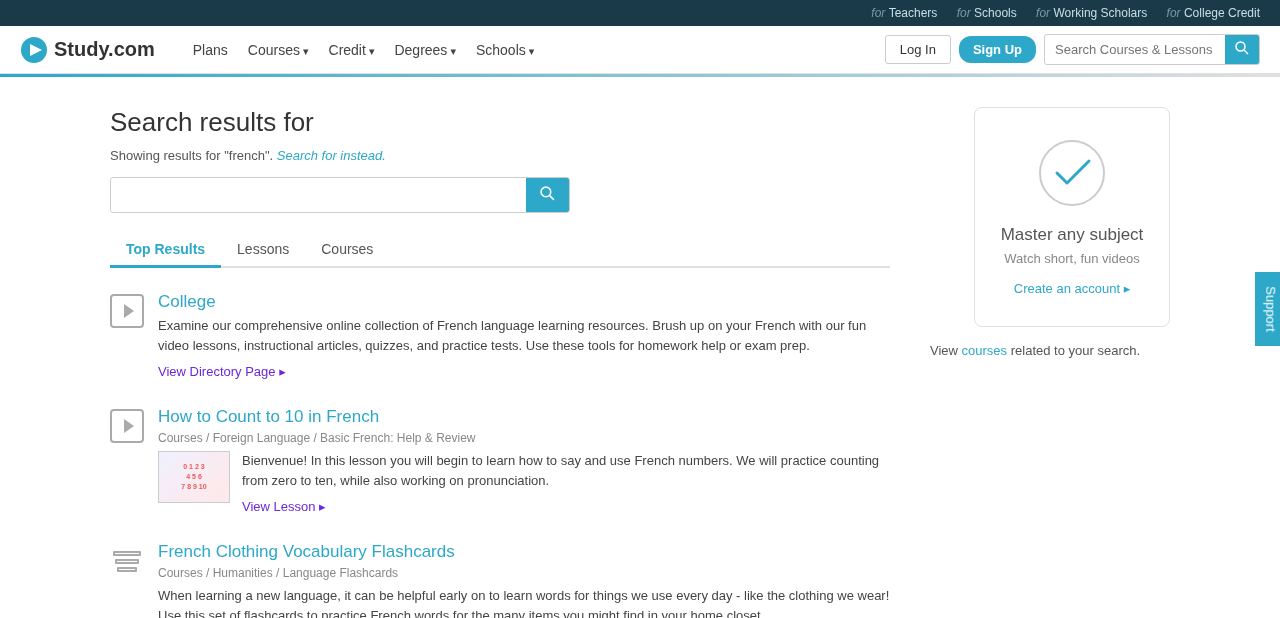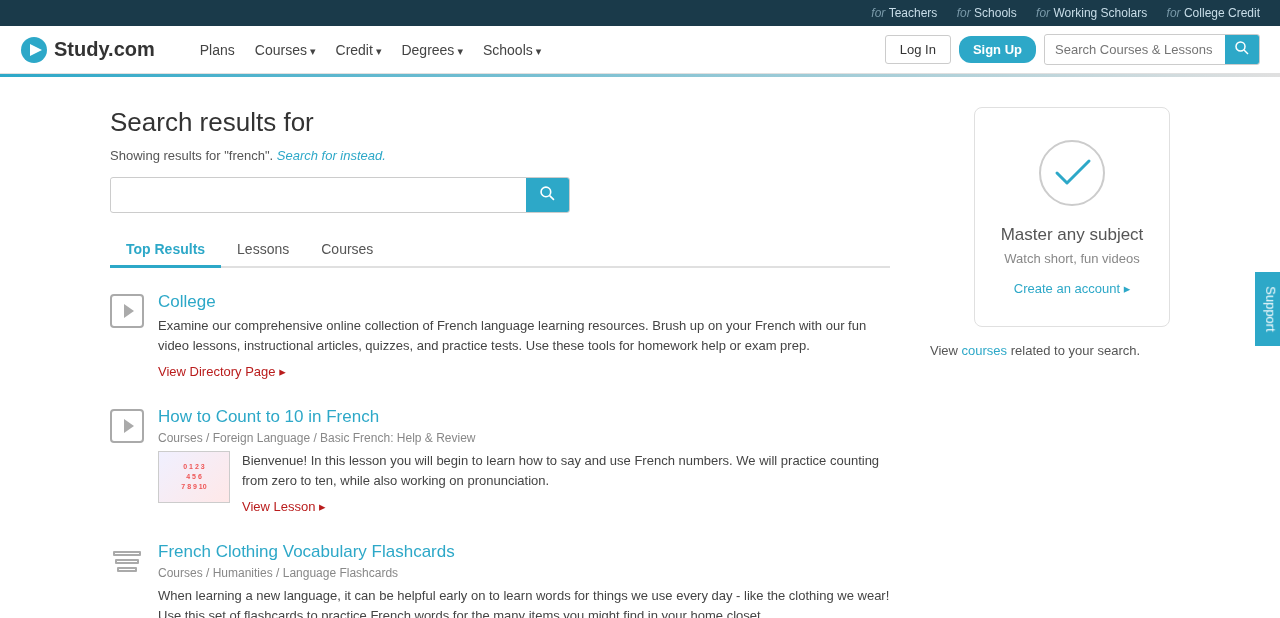--- a/index.html
+++ b/index.html
@@ -29,21 +29,21 @@
       gap: 20px;
     }
     .logo {
       display: flex;
       align-items: center;
       gap: 6px;
       text-decoration: none;
       font-size: 20px;
       font-weight: bold;
       color: #333;
-      margin-right: 17px;
+      margin-right: 10px;
     }
     .logo-icon {
       width: 28px;
       height: 28px;
     }
     .nav-links {
       display: flex;
       align-items: center;
       gap: 4px;
       flex: 1;
@@ -223,21 +223,21 @@
       margin-bottom: 6px;
     }
     .result-description {
       font-size: 13px;
       color: #444;
       line-height: 1.5;
       margin-bottom: 8px;
     }
     .result-link {
       font-size: 13px;
-      color: #b91c1c;
+      color: #6d28d9;
       cursor: pointer;
       text-decoration: none;
     }
 
     
     .result-with-image {
       display: flex;
       gap: 12px;
       align-items: flex-start;
       justify-content: space-between;

